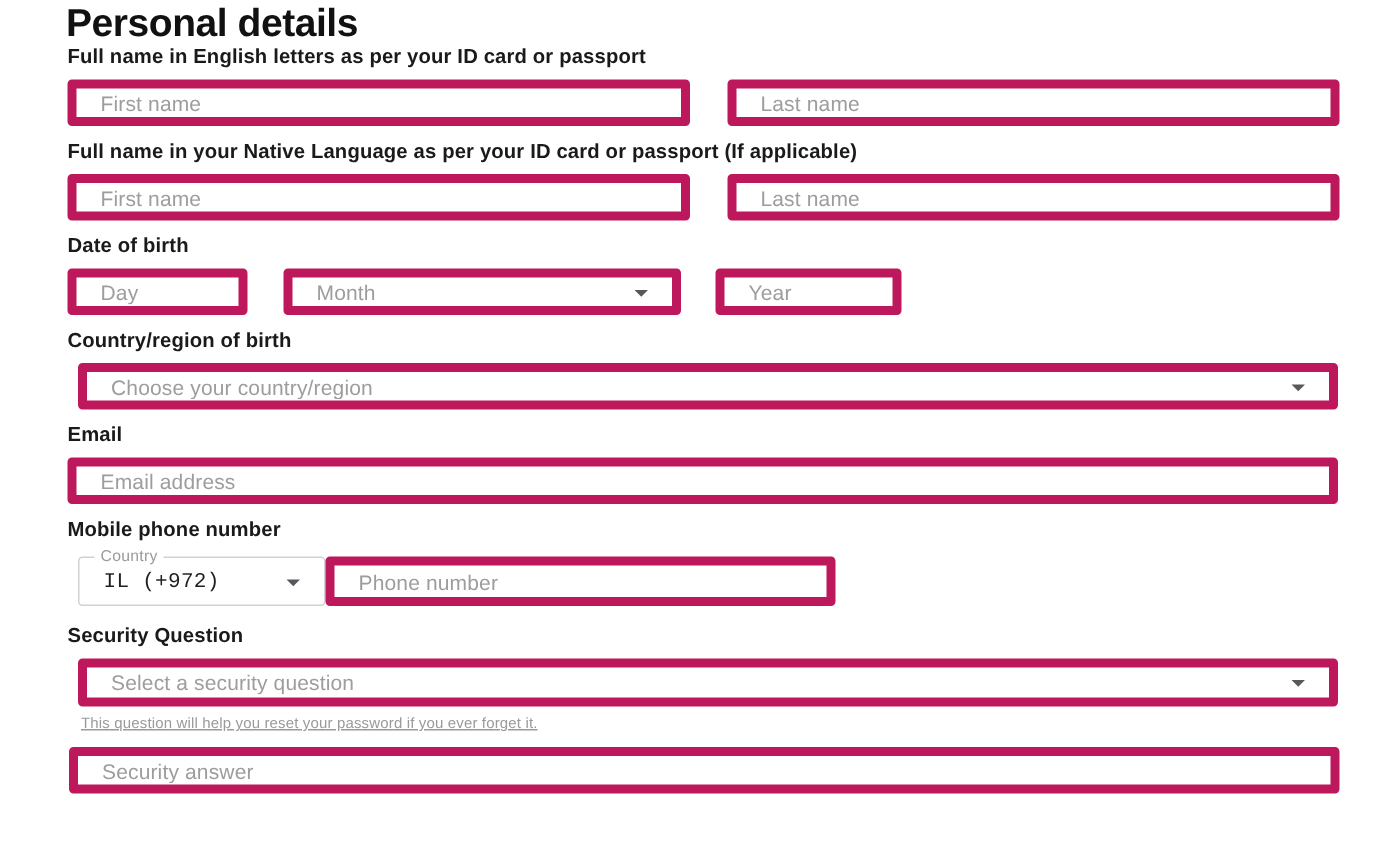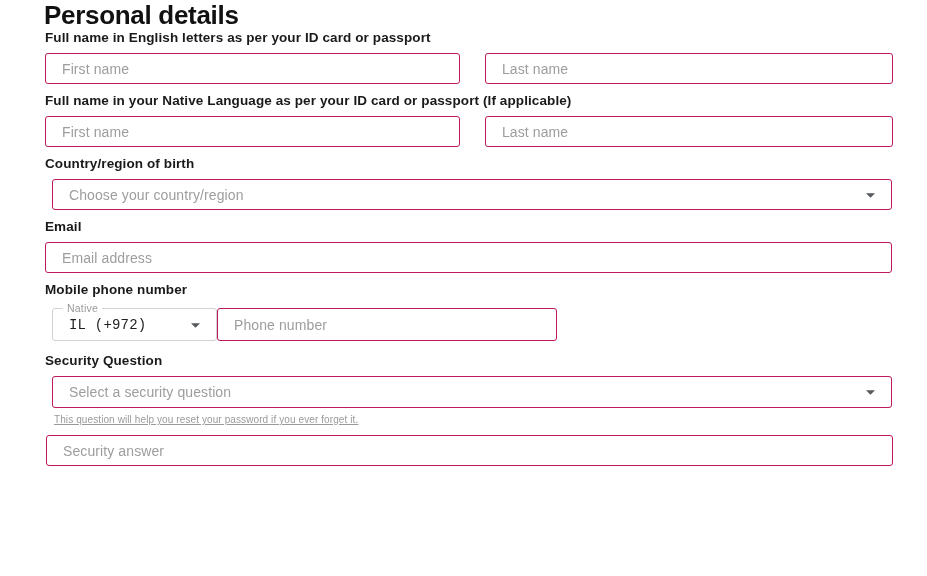--- a/index.html
+++ b/index.html
@@ -44,21 +44,21 @@
   }
   .group { margin-top: 9px; }
   .group.first { margin-top: 0; }
   .row {
     display: flex;
     margin-top: 7px;
   }
   .ctl {
     box-sizing: border-box;
     height: 31px;
-    border: 1px solid #be185d;
+    border: 6px solid #be185d;
     border-radius: 3px;
     background: #ffffff;
     display: flex;
     align-items: center;
     position: relative;
     font-size: 14px;
   }
   .ctl .ph {
     color: #9d9d9d;
     padding-left: 16px;
@@ -148,20 +148,39 @@
     <div class="row">
       <div class="ctl w-half-left">
         <span class="ph">First name</span>
       </div>
       <div class="ctl w-half-right">
         <span class="ph">Last name</span>
       </div>
     </div>
   </div>
 
+  <div class="group">
+    <div class="field-label">Date of birth</div>
+    <div class="row">
+      <div class="ctl w-day">
+        <span class="ph">Day</span>
+      </div>
+      <div class="ctl w-month">
+        <span class="ph">Month</span>
+        <span class="caret">
+          <svg width="9" height="9" viewBox="0 0 10 10">
+              <path d="M0 2.5 L5 7.5 L10 2.5 Z" fill="#55585c"></path>
+            </svg>
+        </span>
+      </div>
+      <div class="ctl w-year">
+        <span class="ph">Year</span>
+      </div>
+    </div>
+  </div>
 
   <div class="group">
     <div class="field-label">Country/region of birth</div>
     <div class="row">
       <div class="ctl w-sel-indent">
         <span class="ph">Choose your country/region</span>
         <span class="caret">
           <svg width="9" height="9" viewBox="0 0 10 10">
               <path d="M0 2.5 L5 7.5 L10 2.5 Z" fill="#55585c"></path>
             </svg>
@@ -176,21 +195,21 @@
       <div class="ctl w-full">
         <span class="ph">Email address</span>
       </div>
     </div>
   </div>
 
   <div class="group">
     <div class="field-label">Mobile phone number</div>
     <div class="row" style="margin-top:10px;">
       <div class="ctl outlined w-country">
-        <span class="notch">Native</span>
+        <span class="notch">Country</span>
         <span class="val">IL (+972)</span>
         <span class="caret">
           <svg width="9" height="9" viewBox="0 0 10 10">
               <path d="M0 2.5 L5 7.5 L10 2.5 Z" fill="#55585c"></path>
             </svg>
         </span>
       </div>
       <div class="ctl w-phone" style="height:33px;">
         <span class="ph">Phone number</span>
       </div>

